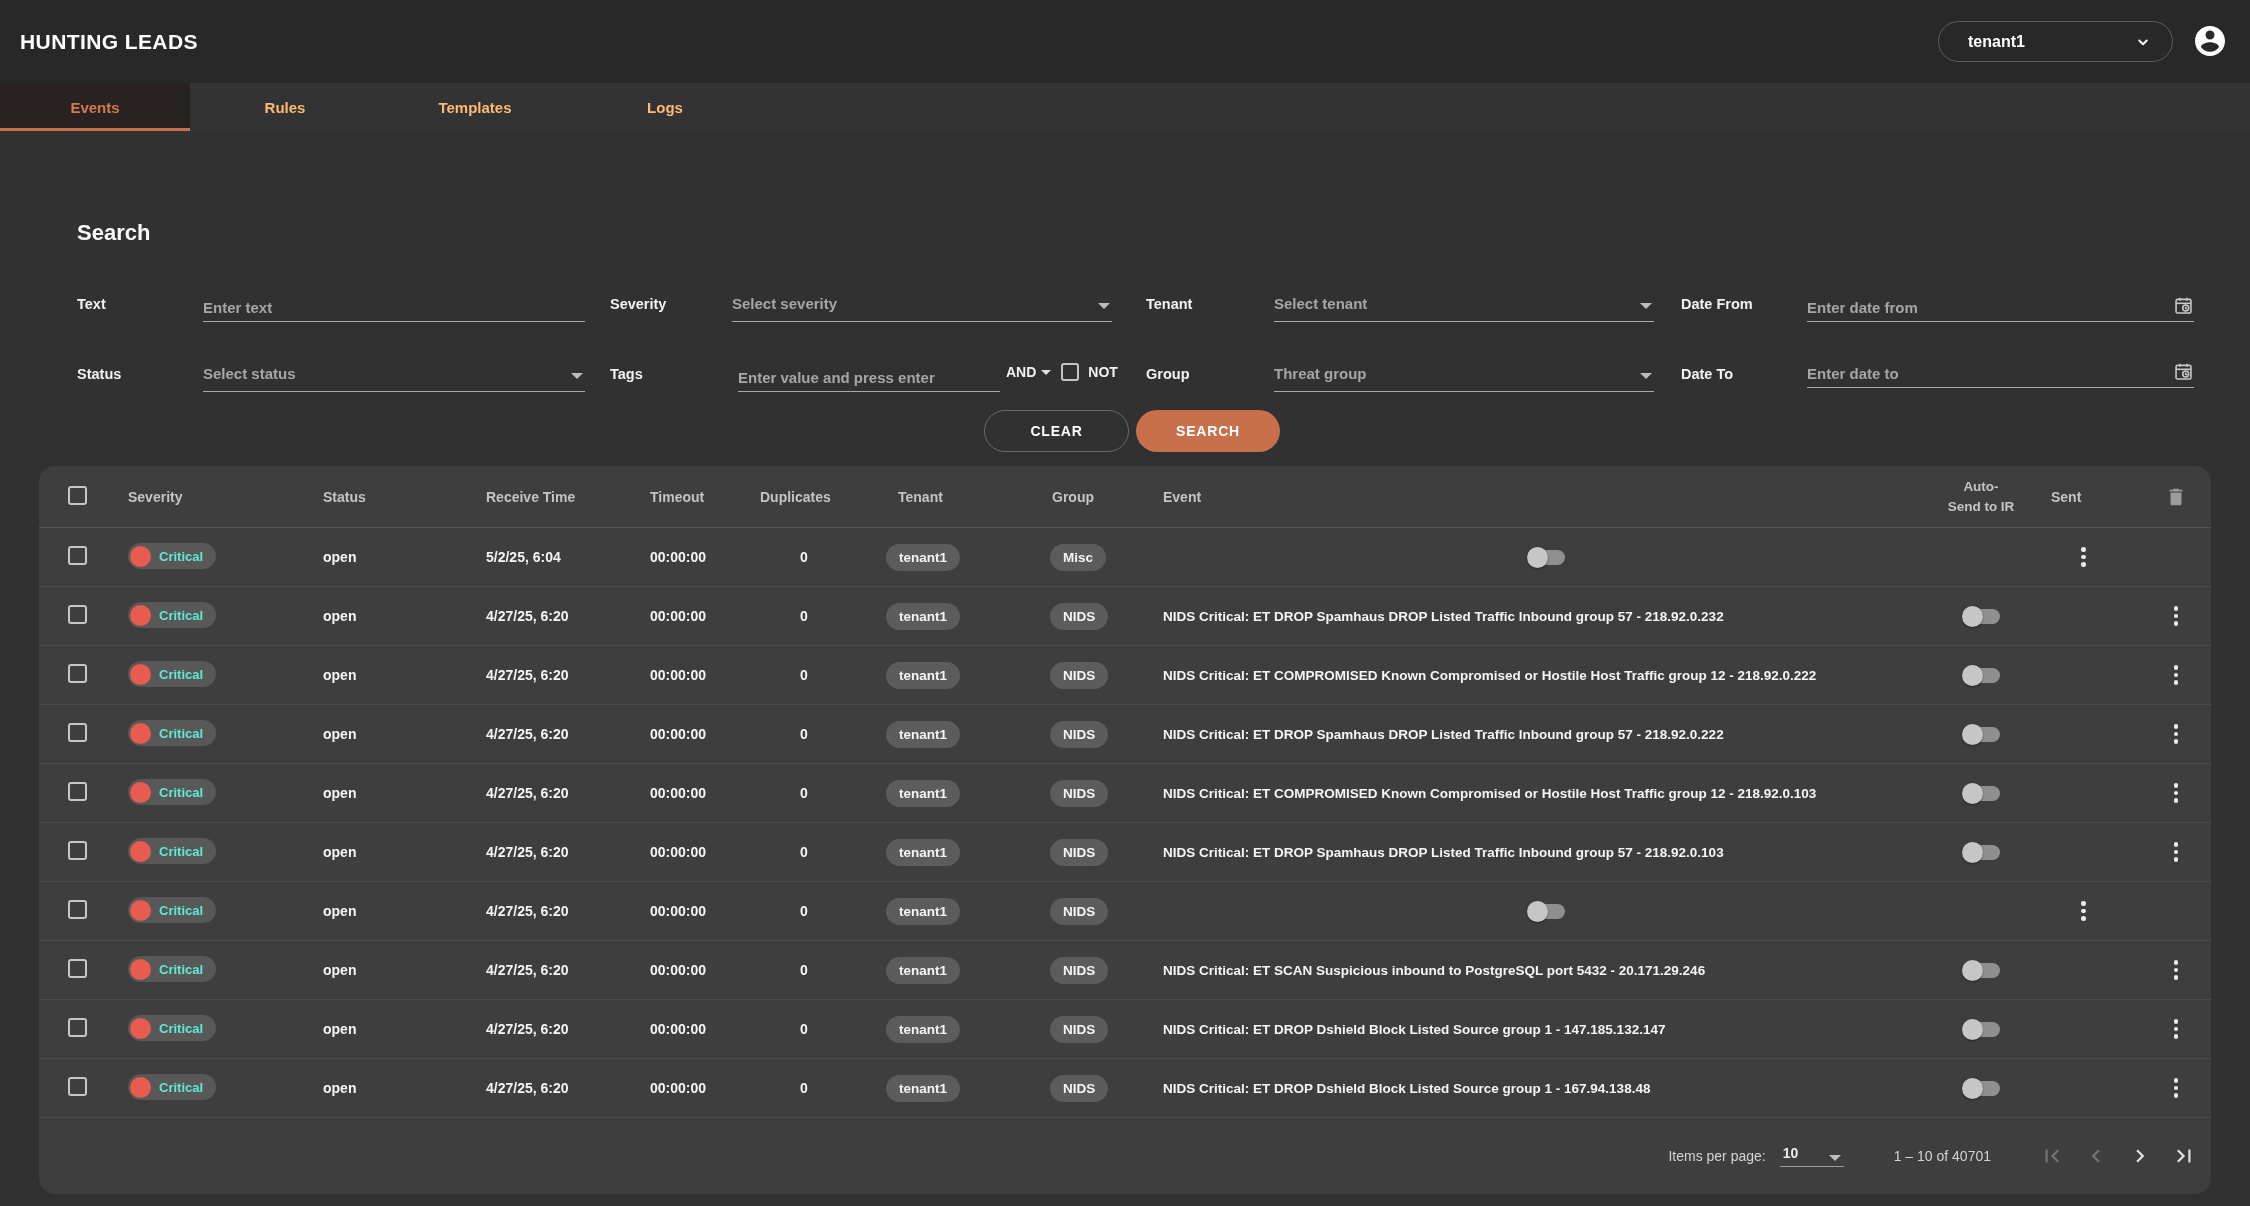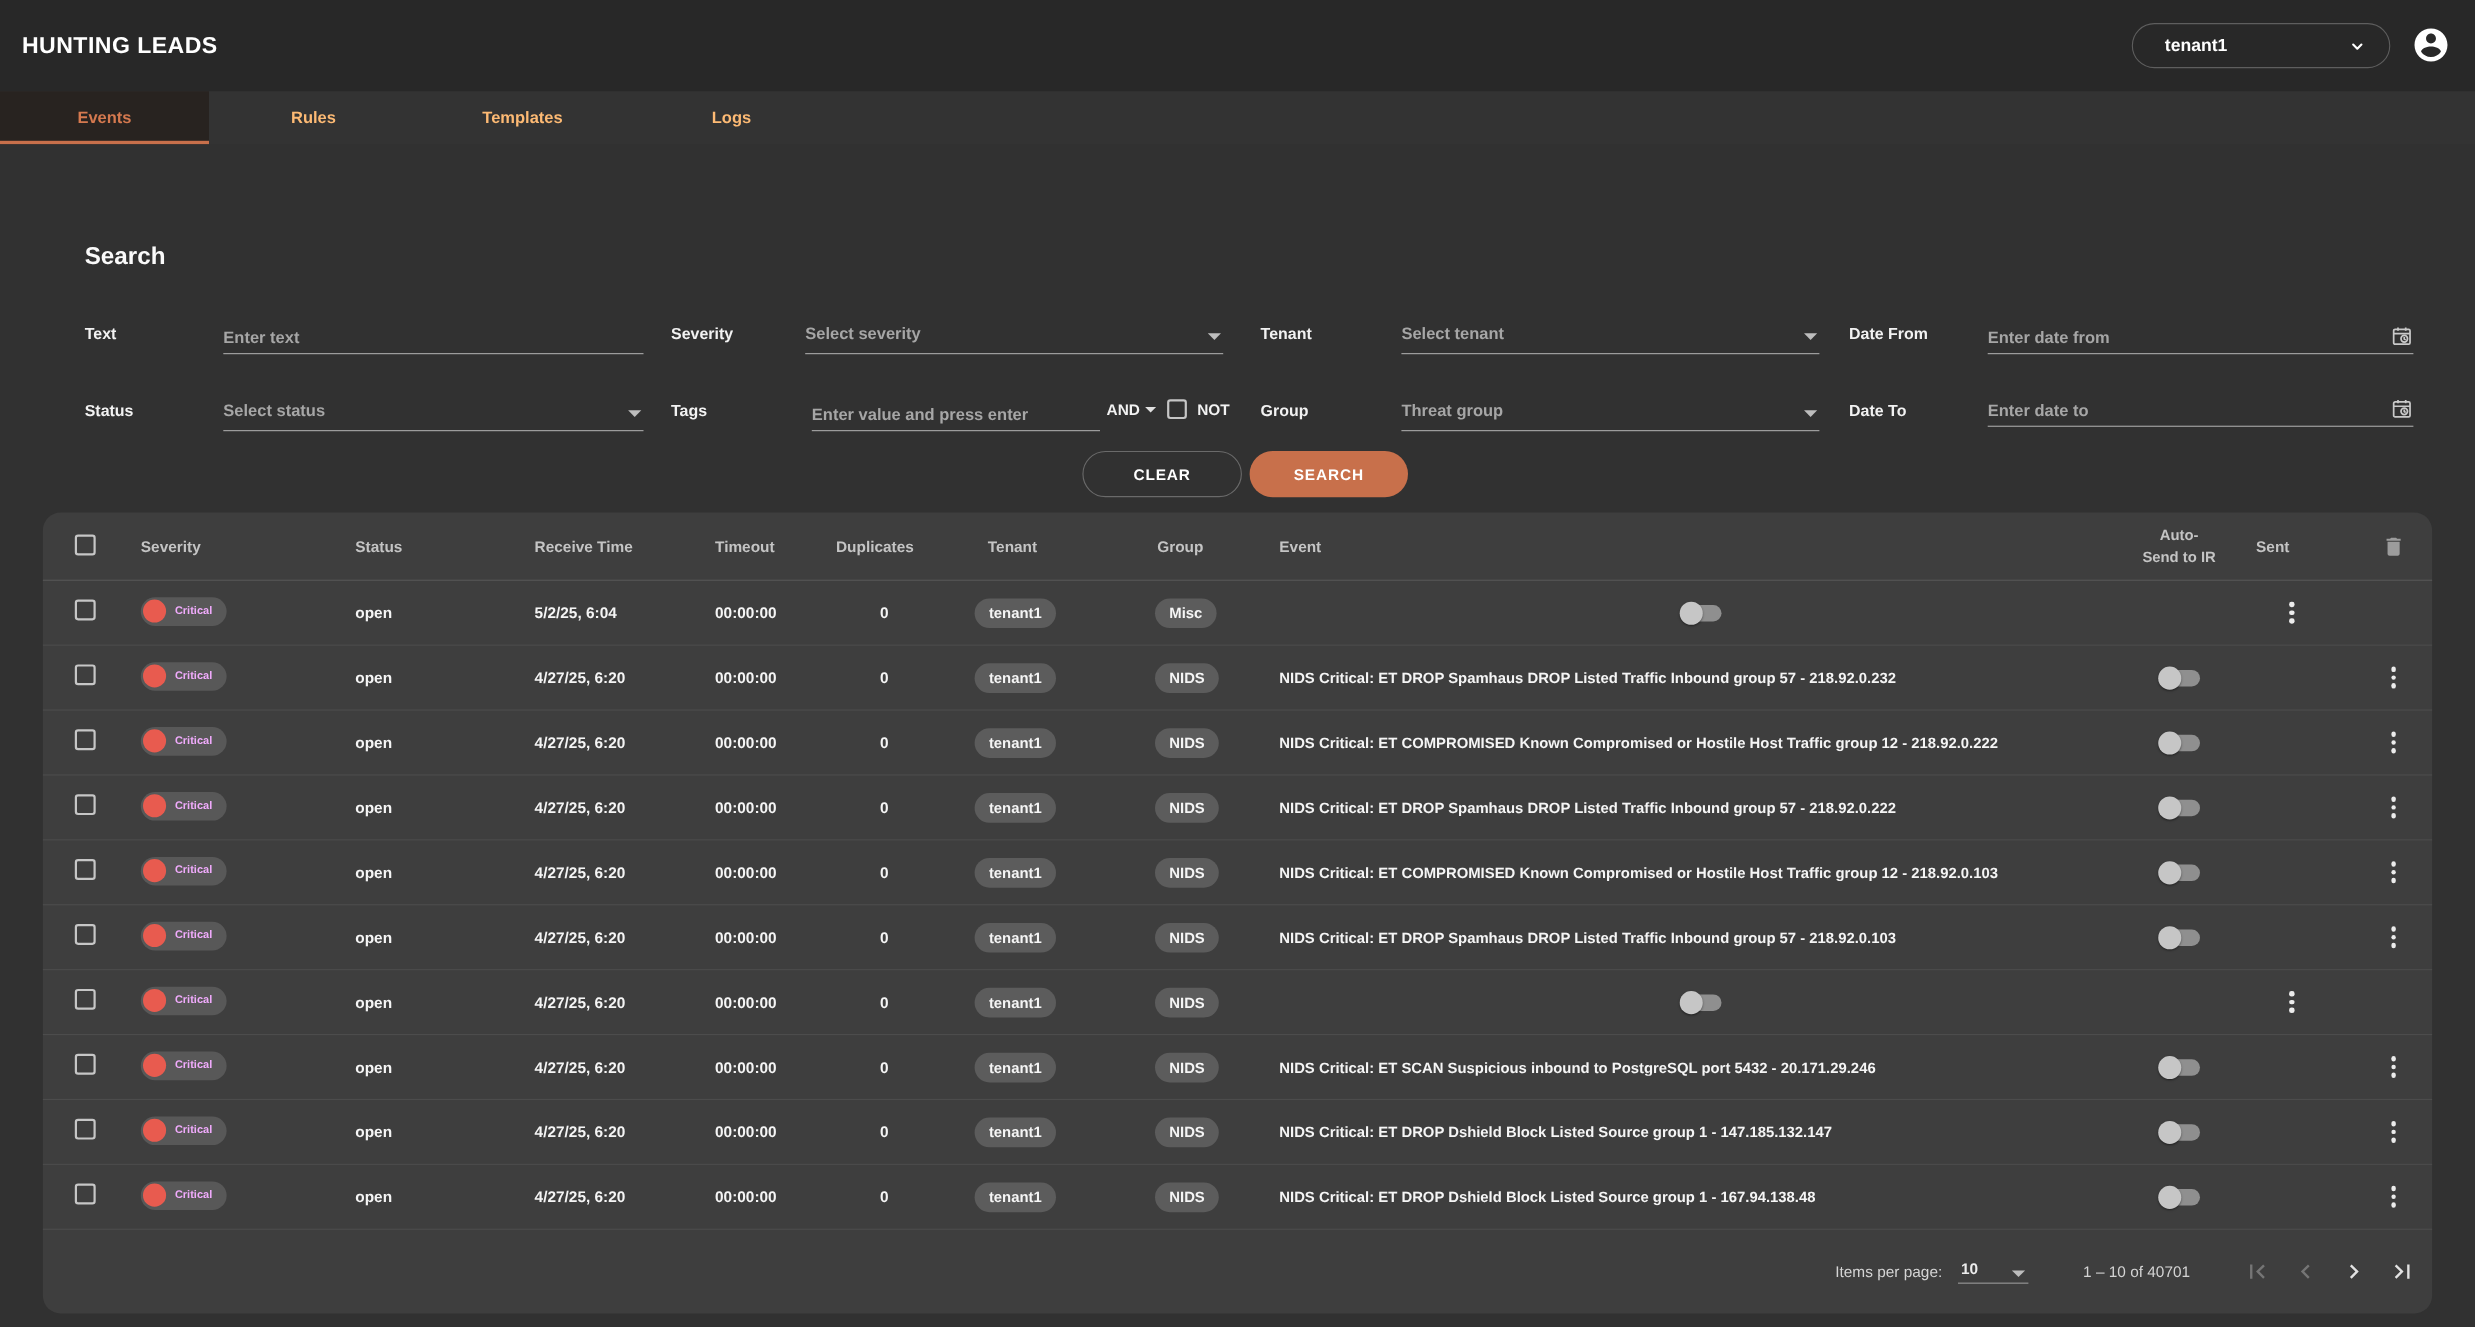--- a/index.html
+++ b/index.html
@@ -56,21 +56,21 @@
   .cell-group { padding-left:4px; }
   .cell-event { padding-left:7px; white-space:nowrap; overflow:hidden; }
   .cell-toggle { display:flex; justify-content:center; }
   .two-line { text-align:center; font-size:13.5px; line-height:20px; }
   .cell-sent-h { padding-left:25px; }
   .cell-actions { display:flex; justify-content:center; transform:translateX(10px); }
   .val { font-weight:bold; color:#F5F5F5; font-size:14px; }
   .cell-event.val { font-size:13.5px; }
   .badge { display:inline-flex; align-items:center; height:26px; border-radius:13px; background:#585858; padding:0 13px 0 2px; }
   .badge .dot { width:21px; height:21px; border-radius:50%; background:#E85B4F; }
-  .badge .btxt { margin-left:8px; font-size:10px; font-weight:bold; color:#f0abfc; }
+  .badge .btxt { margin-left:8px; font-size:13px; font-weight:bold; color:#5eead4; }
   .pill { display:inline-flex; align-items:center; height:27px; border-radius:14px; background:#5C5C5C; padding:0 13px; font-size:13.5px; font-weight:bold; color:#F5F5F5; }
   .switch { position:relative; width:38px; height:21px; display:inline-block; cursor:pointer; }
   .switch .track { position:absolute; left:3px; top:3px; width:35px; height:15px; background:#8F8F8F; border-radius:8px; }
   .switch .thumb { position:absolute; left:0; top:0; width:21px; height:21px; background:#C6C6C6; border-radius:50%; box-shadow:0 1px 2px rgba(0,0,0,.45); }
   .kebab { display:inline-flex; flex-direction:column; gap:3px; padding:3px; cursor:pointer; }
   .kebab i { width:4.5px; height:4.5px; border-radius:50%; background:#ECECEC; display:block; }
   .trash { cursor:pointer; }
 
   
   .tfoot { height:75px; display:flex; align-items:center; justify-content:flex-end; padding-right:14px; color:#D4D4D4; font-size:14px; }

